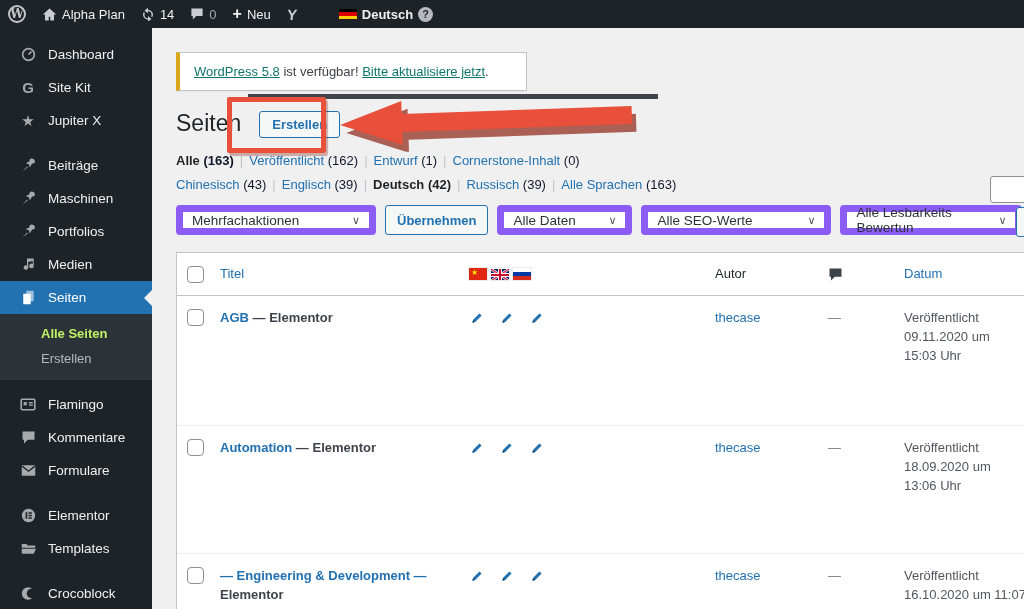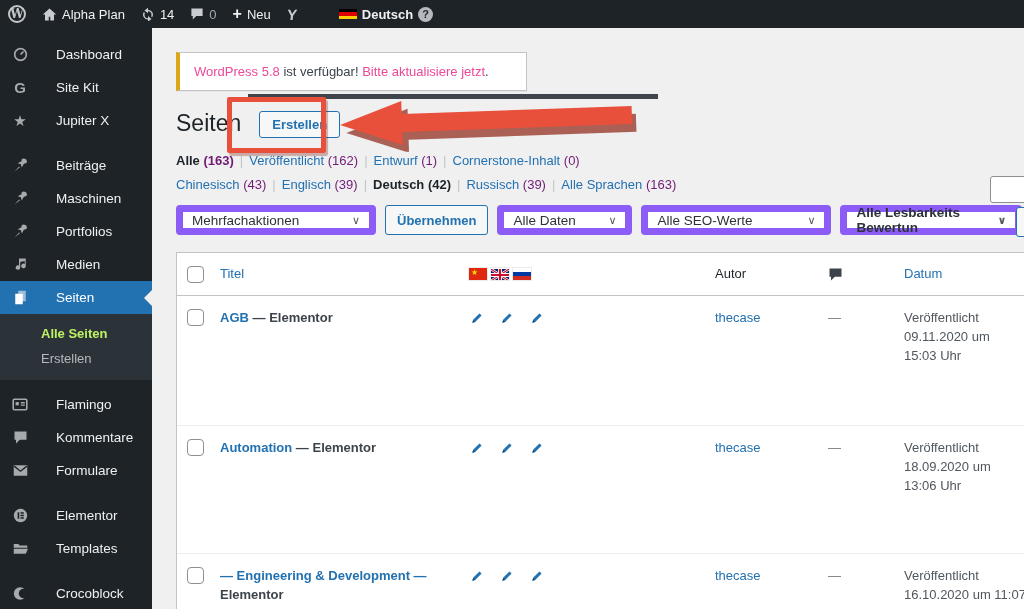--- a/index.html
+++ b/index.html
@@ -24,62 +24,62 @@
   .de-flag{width:18px;height:11px;display:block;}
   .de-flag div{height:33.33%;}
   .help-circle{width:15px;height:15px;border-radius:50%;background:#b6babe;color:#1d2327;
     font-size:11px;font-weight:bold;display:flex;align-items:center;justify-content:center;}
   .ab-gap{width:26px;}
   
   .sidebar{
     position:absolute;top:28px;left:0;width:152px;height:581px;
     background:#1d2327;color:#f0f0f1;z-index:40;padding-top:10px;box-sizing:border-box;
   }
-  .side-item{display:flex;align-items:center;height:33px;padding-left:10px;gap:26px;
+  .side-item{display:flex;align-items:center;height:33px;padding-left:18px;gap:10px;
     font-size:13.5px;cursor:pointer;position:relative;}
   .side-item .s-icon{width:20px;display:flex;justify-content:center;color:#a7aaad;font-size:14px;}
   .side-item.active{background:#2271b1;color:#fff;}
   .side-item.active .s-icon{color:#fff;}
   .side-item.active::after{
     content:"";position:absolute;right:0;top:50%;margin-top:-8px;
     border:8px solid transparent;border-right-color:#f0f0f1;
   }
   .side-sep{height:12px;}
   .submenu{background:#2c3338;padding:7px 0 9px 0;}
   .submenu-item{padding:5px 0 5px 41px;font-size:13px;color:#b4b9be;cursor:pointer;}
   .submenu-item.current{color:#bef264;font-weight:bold;}
   
   .content{position:absolute;left:152px;top:28px;width:872px;height:581px;box-sizing:border-box;
     padding:24px 0 0 24px;}
   .notice{background:#fff;border:1px solid #c3c4c7;border-left:4px solid #dba617;
     box-shadow:0 1px 1px rgba(0,0,0,.04);width:318px;padding:11px 14px;font-size:13px;color:#3c434a;}
-  a, .linkish{color:#ec4899;cursor:pointer;}
+  a, .linkish{color:#0f766e;text-decoration:underline;cursor:pointer;}
   .plainlink{color:#2271b1;text-decoration:none;cursor:pointer;}
   .headline{display:flex;align-items:center;margin-top:16px;height:34px;}
   .page-title{font-size:23px;font-weight:400;color:#1d2327;line-height:1.2;}
   .btn-secondary{
     background:#f6f7f7;border:1px solid #2271b1;border-radius:3px;color:#2271b1;
     font-size:13px;font-weight:600;padding:5px 12px;cursor:pointer;
     font-family:"Liberation Sans","DejaVu Sans",sans-serif;
   }
   .headline .btn-secondary{margin-left:18px;position:relative;z-index:7;}
   .filters{margin-top:12px;font-size:13px;color:#50575e;}
   .filters .sep{color:#c3c4c7;margin:0 6px;}
   .filters .current{color:#1d2327;font-weight:bold;text-decoration:none;}
   .filters2{margin-top:9px;}
-  .count{color:#701a75;}
+  .count{color:#0f172a;}
   
   .toolbar{margin-top:13px;display:flex;gap:9px;align-items:center;}
   .fake-select{
     background:#fff;border:7px solid #8b5cf6;border-radius:4px;height:30px;
     display:flex;align-items:center;justify-content:space-between;
     padding:0 9px 0 9px;font-size:13.5px;color:#2c3338;cursor:pointer;box-sizing:border-box;
   }
   .fake-select .chev{color:#50575e;font-size:11px;margin-left:10px;}
-  .w-bulk{width:200px;} .w-date{width:135px;} .w-seo{width:190px;} .w-read{width:182px;font-weight:bold;}
+  .w-bulk{width:200px;} .w-date{width:135px;} .w-seo{width:190px;} .w-read{width:182px;}
   .toolbar .btn-secondary{height:30px;box-sizing:border-box;padding:0 11px;}
   .search-box{position:absolute;left:990px;top:176px;width:70px;height:27px;background:#fff;
     border:1px solid #8c8f94;border-radius:3px;z-index:10;box-sizing:border-box;}
   .sliver-btn{position:absolute;left:1016px;top:207px;width:34px;height:30px;background:#f6f7f7;
     border:1px solid #2271b1;border-radius:3px;z-index:10;box-sizing:border-box;}
   
   .list-table{margin-top:17px;width:873px;background:#fff;border:1px solid #c3c4c7;
     box-shadow:0 1px 1px rgba(0,0,0,.04);box-sizing:border-box;}
   .t-row{display:flex;align-items:flex-start;}
   .t-head{border-bottom:1px solid #c3c4c7;align-items:center;height:42px;}

